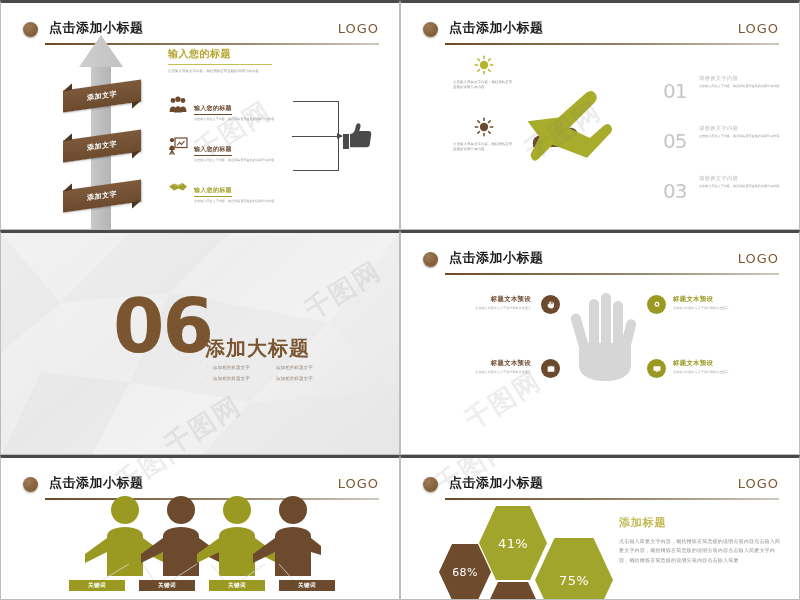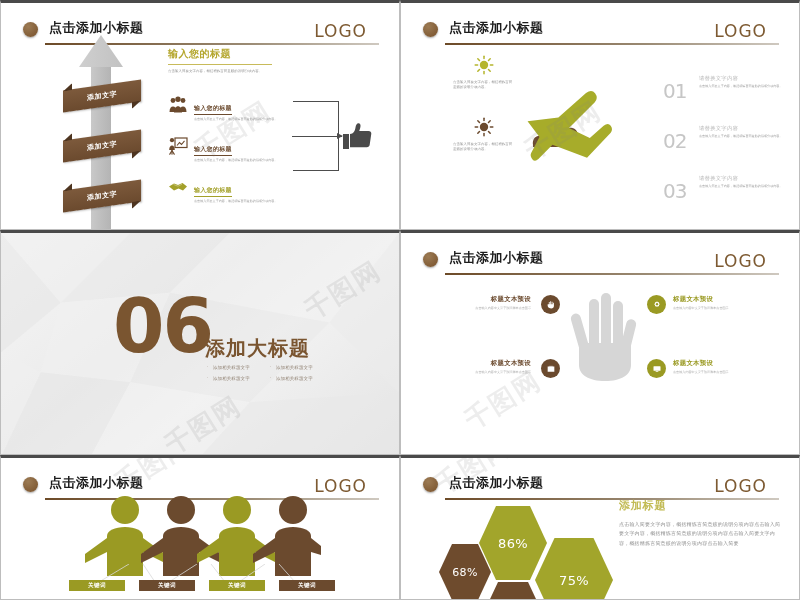--- a/index.html
+++ b/index.html
@@ -32,22 +32,22 @@
     position:absolute; left:0; top:3px; width:15px; height:15px; border-radius:50%;
     background:radial-gradient(circle at 35% 30%, #9c7b54, #77502a);
     box-shadow:0 1px 2px rgba(0,0,0,.35);
   }
   .hdr .ttl {
     position:absolute; left:26px; top:0;
     font-size:13px; font-weight:bold; color:#1c1c1c; letter-spacing:.5px;
     white-space:nowrap;
   }
   .hdr .logo {
-    position:absolute; right:12px; top:2px;
-    font-size:17px; color:#7d5a32; letter-spacing:1px; font-weight:normal;
+    position:absolute; right:0; top:2px;
+    font-size:13px; color:#7d5a32; letter-spacing:1px; font-weight:normal;
   }
   .hdr .rule {
     position:absolute; left:22px; right:0; bottom:-4px; height:2px;
     background:linear-gradient(90deg,#6d4b28,#9a8a73 60%,#cfc9c0);
   }
   
   .micro { font-size:3.4px; line-height:1.55; color:#8e8e8e; letter-spacing:.1px; }
   .micro2 { font-size:3.1px; line-height:1.6; color:#9a9a9a; }
   
   .arrow-col { position:absolute; left:78px; top:30px; width:44px; height:200px; }
@@ -159,21 +159,21 @@
   .leaders { position:absolute; left:68px; top:106px; width:266px; height:18px; }
   
   .hexwrap { position:absolute; left:10px; top:44px; width:200px; height:110px; }
   .hex {
     position:absolute;
     clip-path:polygon(25% 0,75% 0,100% 50%,75% 100%,25% 100%,0 50%);
     display:flex; align-items:center; justify-content:center;
     color:#fff; font-weight:normal; letter-spacing:.3px;
   }
   .hex.ol { background:#a2a52b; } .hex.br { background:#6e4b2d; }
-  .s6-txt { position:absolute; left:218px; top:40px; width:164px; }
+  .s6-txt { position:absolute; left:218px; top:57px; width:164px; }
   .s6-txt .h { font-size:11px; color:#c2bb55; font-weight:bold; letter-spacing:.8px; margin-bottom:7px; }
   .s6-txt .b { font-size:5px; line-height:1.85; color:#8e8e8e; letter-spacing:.2px; }
   
   .wm {
     position:absolute; pointer-events:none;
     font-size:26px; color:rgba(130,130,130,.14);
     font-weight:bold; transform:rotate(-32deg); letter-spacing:2px;
     white-space:nowrap;
   }
 </style>
@@ -317,21 +317,21 @@
       </svg>
     </div>
 
     <div class="s2-right">
       <div class="s2-row">
         <div class="s2-num">01</div>
         <div class="h">请替换文字内容</div>
         <div class="micro2">点击输入简要文字内容，概括精炼言简意赅的说明分项内容。</div>
       </div>
       <div class="s2-row">
-        <div class="s2-num">02</div>
+        <div class="s2-num">05</div>
         <div class="h">请替换文字内容</div>
         <div class="micro2">点击输入简要文字内容，概括精炼言简意赅的说明分项内容。</div>
       </div>
       <div class="s2-row">
         <div class="s2-num">03</div>
         <div class="h">请替换文字内容</div>
         <div class="micro2">点击输入简要文字内容，概括精炼言简意赅的说明分项内容。</div>
       </div>
     </div>
 
@@ -494,21 +494,21 @@
   <div class="slide">
     <div class="hdr">
       <div class="dot"></div>
       <div class="ttl">点击添加小标题</div>
       <div class="logo">LOGO</div>
       <div class="rule"></div>
     </div>
 
     <div class="hexwrap">
       <div class="hex br" style="left:28px; top:42px; width:52px; height:56px; font-size:11px;">68%</div>
-      <div class="hex ol" style="left:68px; top:4px; width:68px; height:74px; font-size:13px;">86%</div>
+      <div class="hex ol" style="left:68px; top:4px; width:68px; height:74px; font-size:13px;">41%</div>
       <div class="hex ol" style="left:124px; top:36px; width:78px; height:84px; font-size:13px;">75%</div>
       <div class="hex br" style="left:72px; top:80px; width:60px; height:64px; font-size:11px;"></div>
     </div>
 
     <div class="s6-txt">
       <div class="h">添加标题</div>
       <div class="b">点击输入简要文字内容，概括精炼言简意赅的说明分项内容点击输入简要文字内容，概括精炼言简意赅的说明分项内容点击输入简要文字内容，概括精炼言简意赅的说明分项内容点击输入简要</div>
     </div>
 
     <div class="wm" style="left:30px; top:-10px;">千图网</div>

